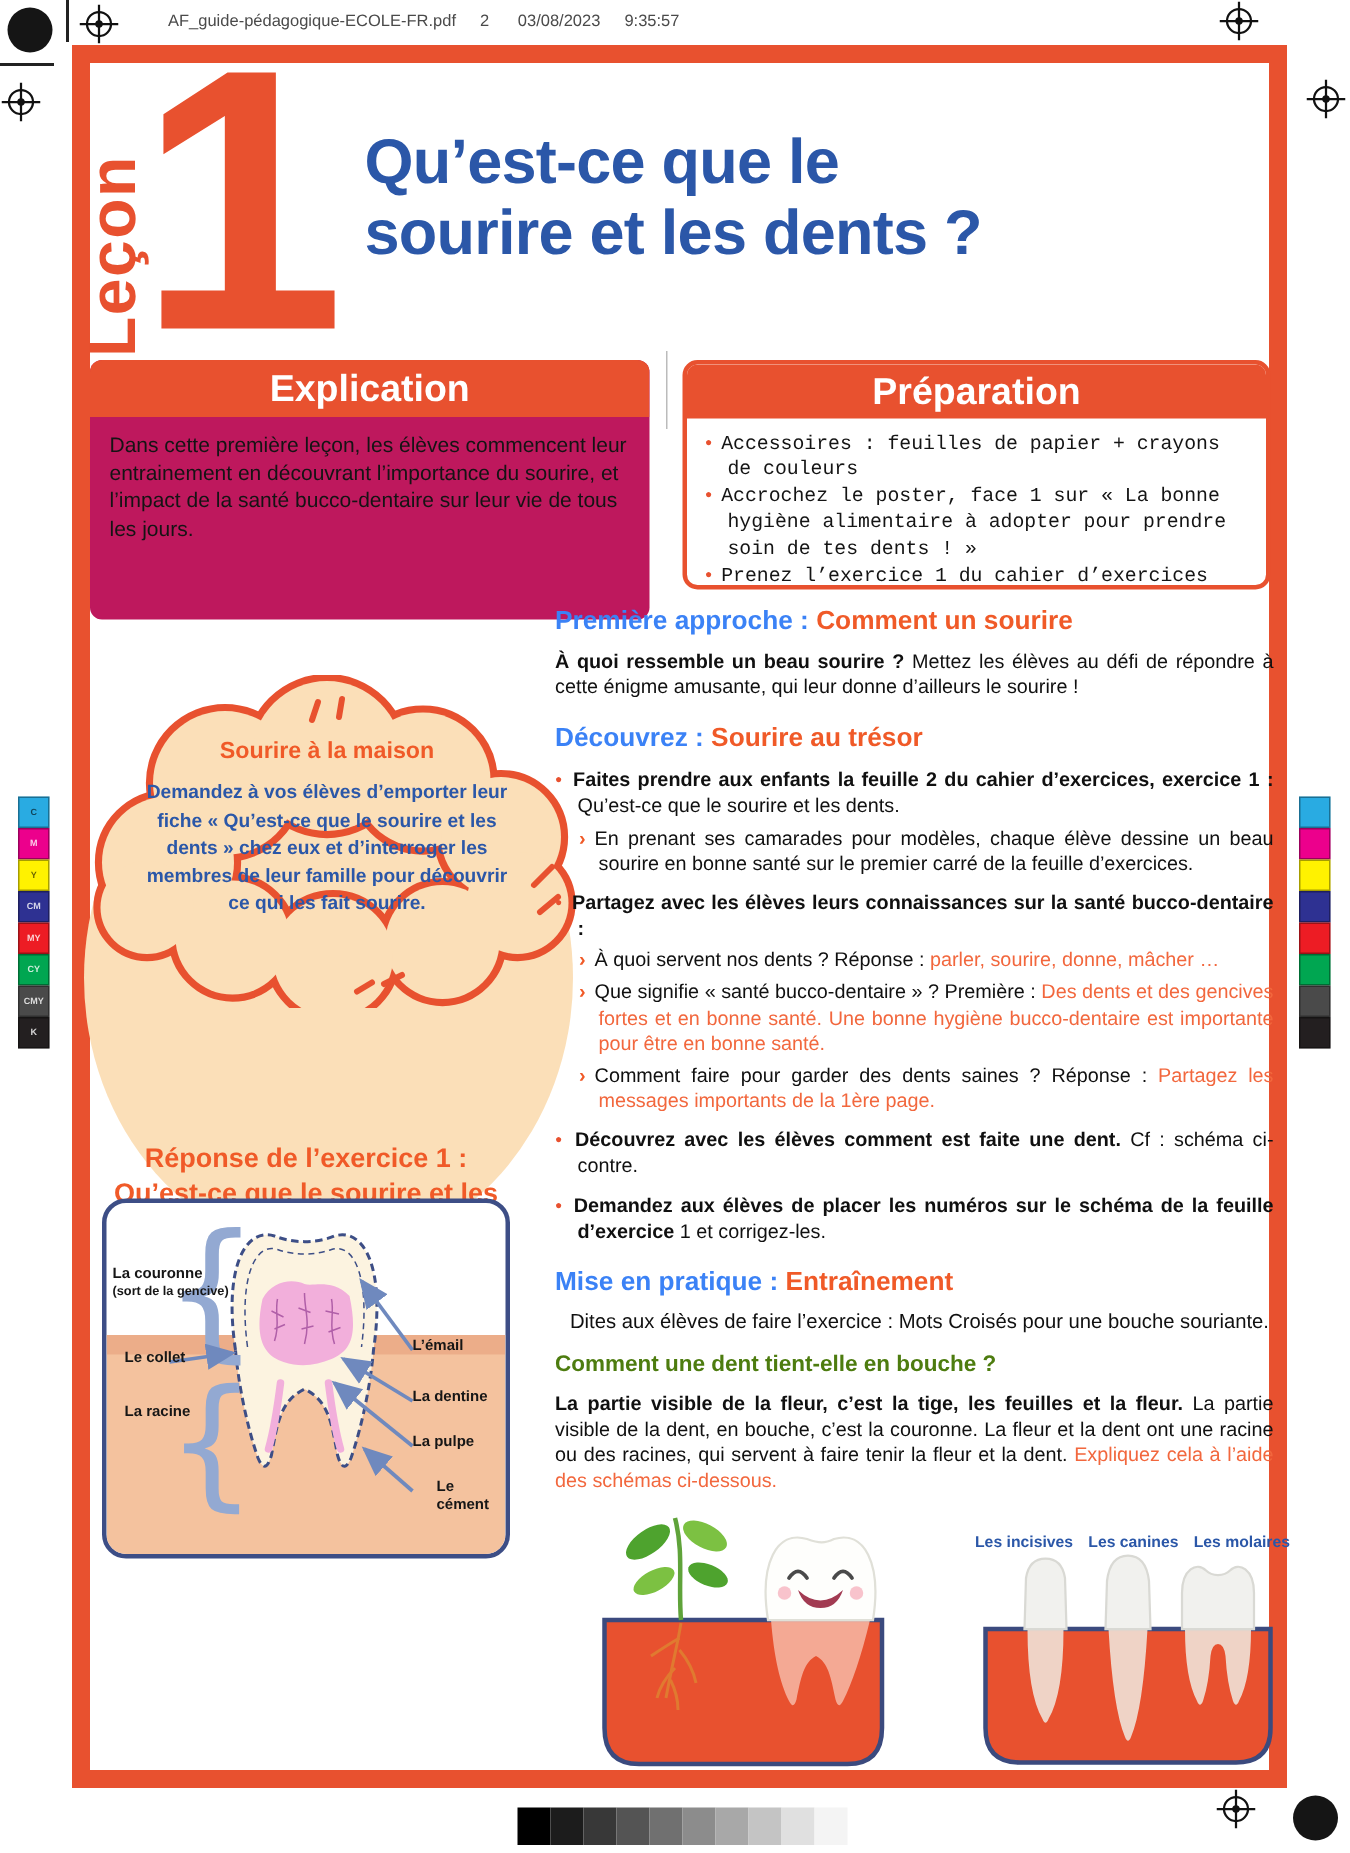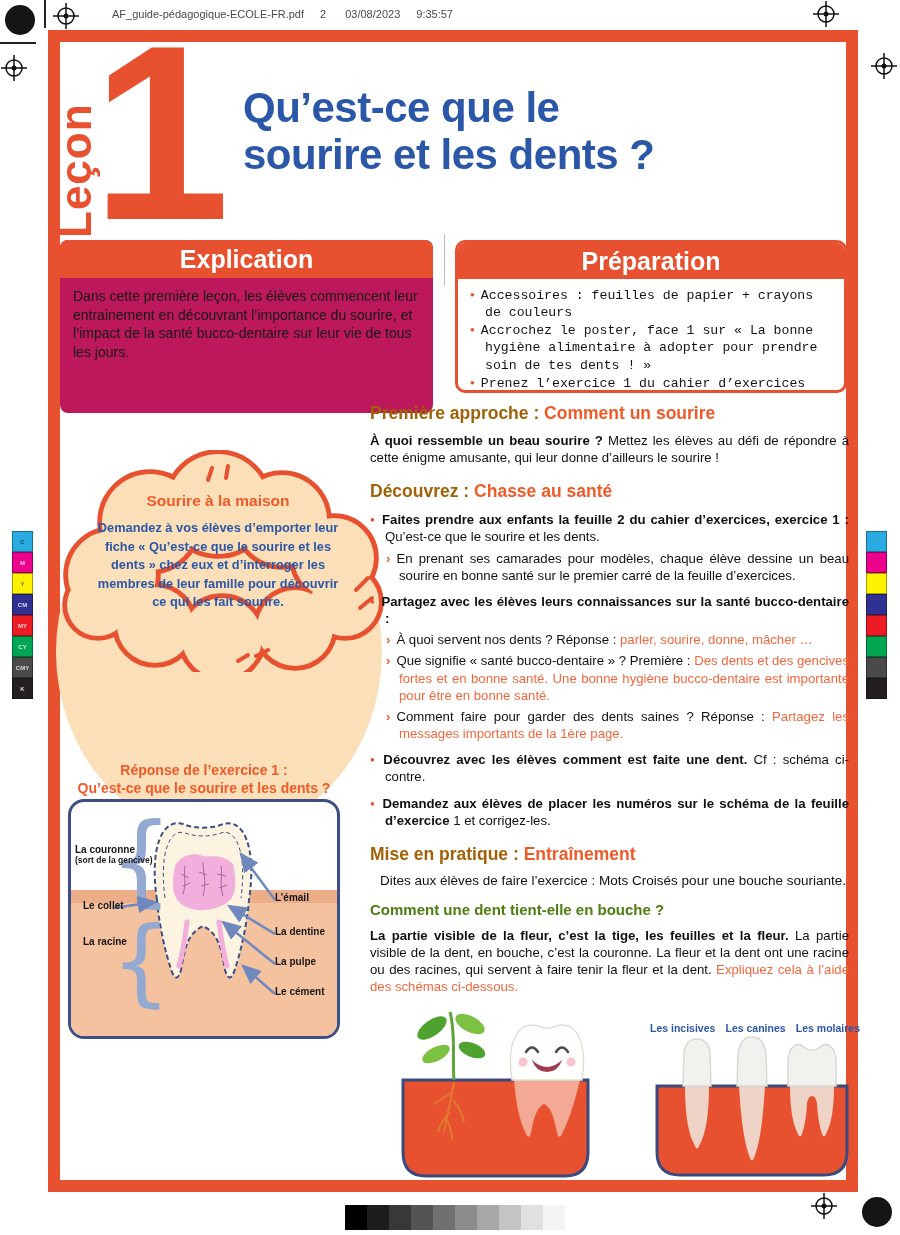--- a/index.html
+++ b/index.html
@@ -41,40 +41,40 @@
   .box-prep .bd{padding:7px 10px 0 12px;font-size:13.2px;line-height:1.3;color:#141414;}
   .pbullet{padding-left:15px;text-indent:-15px;margin:1px 0;font-family:Liberation Mono, monospace;}
   .pbullet::before{content:"●";color:#E8512F;font-size:8px;margin-right:6px;position:relative;top:-2px;}
   .duree{margin-top:9px;font-size:13.5px;font-weight:bold;}
   .duree .lab{color:#E8512F;margin-right:4px;}
 
   
   .col{left:370px;top:399px;width:479px;color:#101010;}
   .sec{font-size:17.5px;font-weight:bold;margin:15px 0 8px;}
   .col .sec:first-child{margin-top:4px;}
-  .sec .b{color:#a16207;}
+  .sec .b{color:#3b82f6;}
   .sec .o{color:#F05A28;}
   .para,.bullet,.sub{font-size:13.2px;line-height:1.3;text-align:justify;}
   .para{margin:0 0 8px;}
   .bullet{padding-left:15px;text-indent:-15px;margin:9px 0 4px;}
   .bullet::before{content:"●";color:#E8512F;font-size:8px;margin-right:6px;position:relative;top:-2px;}
   .sub{margin:4px 0 4px 16px;padding-left:13px;text-indent:-13px;}
   .sub::before{content:"›";color:#F05A28;font-weight:bold;margin-right:6px;}
   .ans{color:#F2673D;}
   .comment-hd{color:#4d7c0f;font-weight:bold;font-size:15px;margin:13px 0 9px;}
   .dites{font-size:13.5px;margin:8px 0 4px 10px;}
 
   
   .blob{left:56px;top:468px;width:326px;height:368px;background:#FBDFB8;border-radius:50%;}
   .cloud-svg{left:50px;top:450px;}
   .cloud-text{left:92px;top:492px;width:252px;text-align:center;}
   .cloud-title{color:#F05A28;font-weight:bold;font-size:15.5px;margin-bottom:9px;}
   .cloud-body{color:#2B57A8;font-weight:bold;font-size:12.8px;line-height:1.45;}
   .schema-caption{left:70px;top:761px;width:268px;text-align:center;color:#F05A28;font-weight:bold;
-                  font-size:14px;line-height:1.3;}
+                  font-size:18px;line-height:1.3;}
   .schema-box{left:68px;top:799px;width:272px;height:240px;border:3px solid #3D4E86;border-radius:16px;
               background:#fff;box-sizing:border-box;overflow:hidden;}
   .schema-box svg{position:absolute;left:0;top:0;}
   .slabel{position:absolute;font-size:10px;font-weight:bold;color:#161616;line-height:1.15;}
   .slabel .sub2{display:block;font-size:8.5px;}
 
   
   .illus-left{left:398px;top:1000px;}
   .teeth-labels{left:650px;top:1022px;width:210px;display:flex;justify-content:space-between;
                 font-size:10.5px;font-weight:bold;color:#2B57A8;text-align:center;}
@@ -280,33 +280,33 @@
     </svg>
     <div class="slabel" style="left:4px;top:42px;width:82px;">
       <span>La couronne</span>
       <span class="sub2">(sort de la gencive)</span>
     </div>
     <div class="slabel" style="left:12px;top:98px;">Le collet</div>
     <div class="slabel" style="left:12px;top:134px;">La racine</div>
     <div class="slabel" style="left:204px;top:90px;">L’émail</div>
     <div class="slabel" style="left:204px;top:124px;">La dentine</div>
     <div class="slabel" style="left:204px;top:154px;">La pulpe</div>
-    <div class="slabel" style="left:204px;top:184px;">Le cément</div>
+    <div class="slabel" style="left:220px;top:184px;">Le cément</div>
   </div>
 
   <div class="abs col">
     <div class="sec">
       <span class="b">Première approche :</span>
       <span class="o">Comment un sourire</span>
     </div>
     <p class="para"><b>À quoi ressemble un beau sourire ?</b><span> Mettez les élèves au défi de répondre à cette énigme amusante, qui leur donne d’ailleurs le sourire !</span></p>
 
     <div class="sec">
       <span class="b">Découvrez :</span>
-      <span class="o">Chasse au santé</span>
+      <span class="o">Sourire au trésor</span>
     </div>
     <div class="bullet"><b>Faites prendre aux enfants la feuille 2 du cahier d’exercices, exercice 1 :</b><span> Qu’est-ce que le sourire et les dents.</span></div>
     <div class="sub">En prenant ses camarades pour modèles, chaque élève dessine un beau sourire en bonne santé sur le premier carré de la feuille d’exercices.</div>
 
     <div class="bullet"><b>Partagez avec les élèves leurs connaissances sur la santé bucco-dentaire :</b></div>
     <div class="sub"><span>À quoi servent nos dents ? Réponse :</span><span class="ans"> parler, sourire, donne, mâcher …</span></div>
     <div class="sub"><span>Que signifie « santé bucco-dentaire » ? Première :</span><span class="ans"> Des dents et des gencives fortes et en bonne santé. Une bonne hygiène bucco-dentaire est importante pour être en bonne santé.</span></div>
     <div class="sub"><span>Comment faire pour garder des dents saines ? Réponse :</span><span class="ans"> Partagez les messages importants de la 1ère page.</span></div>
 
     <div class="bullet"><b>Découvrez avec les élèves comment est faite une dent.</b><span> Cf : schéma ci-contre.</span></div>

